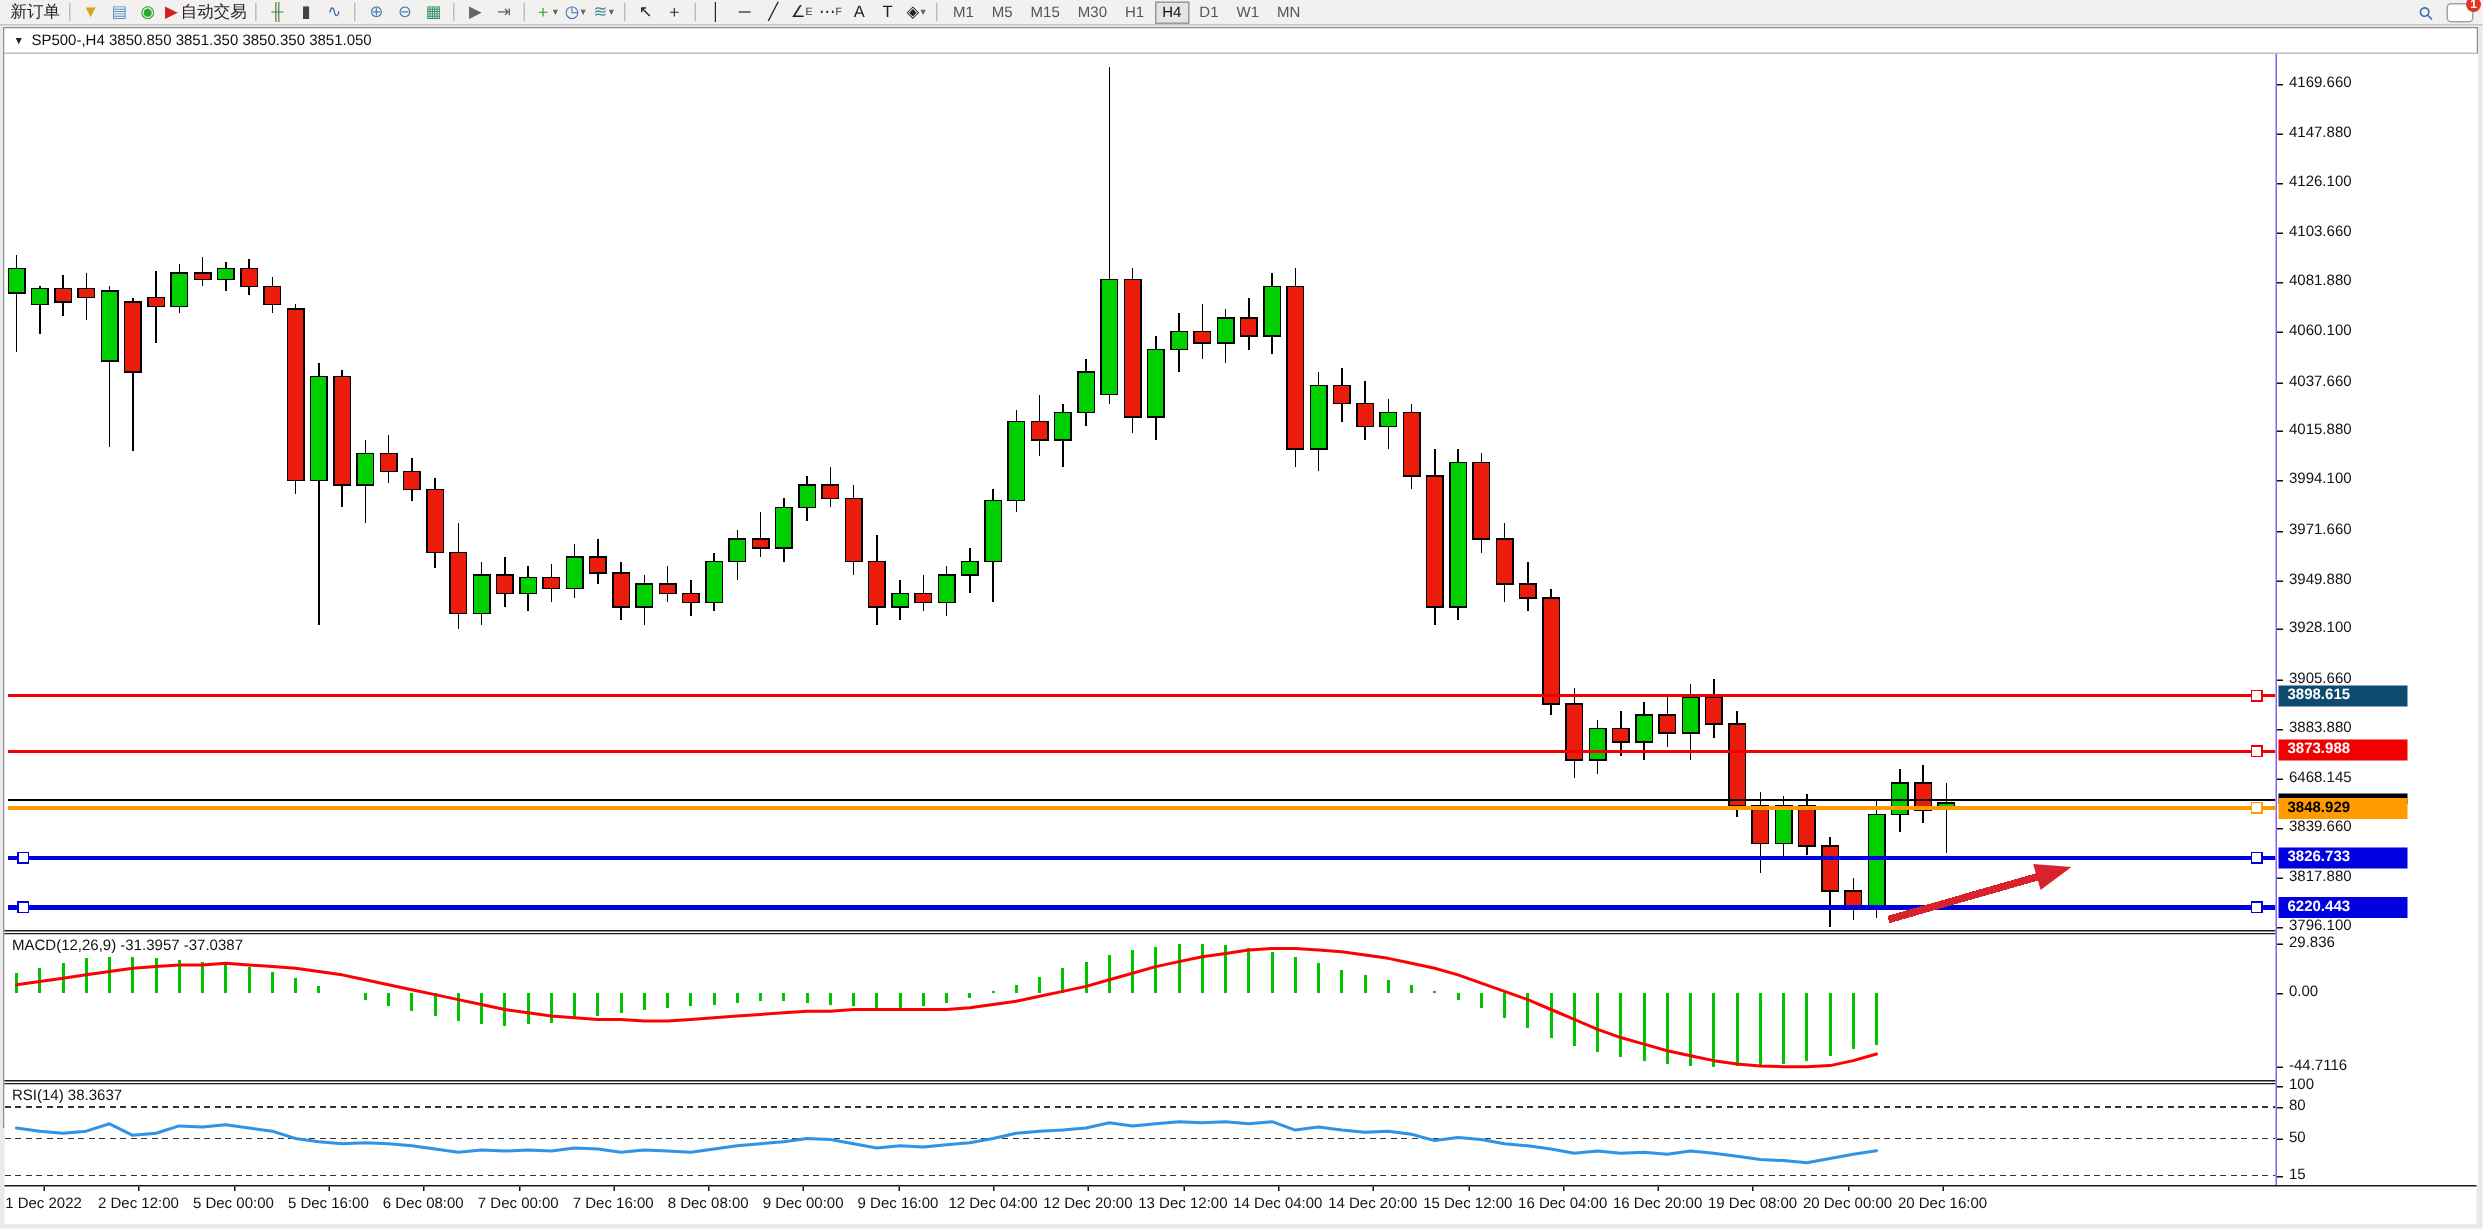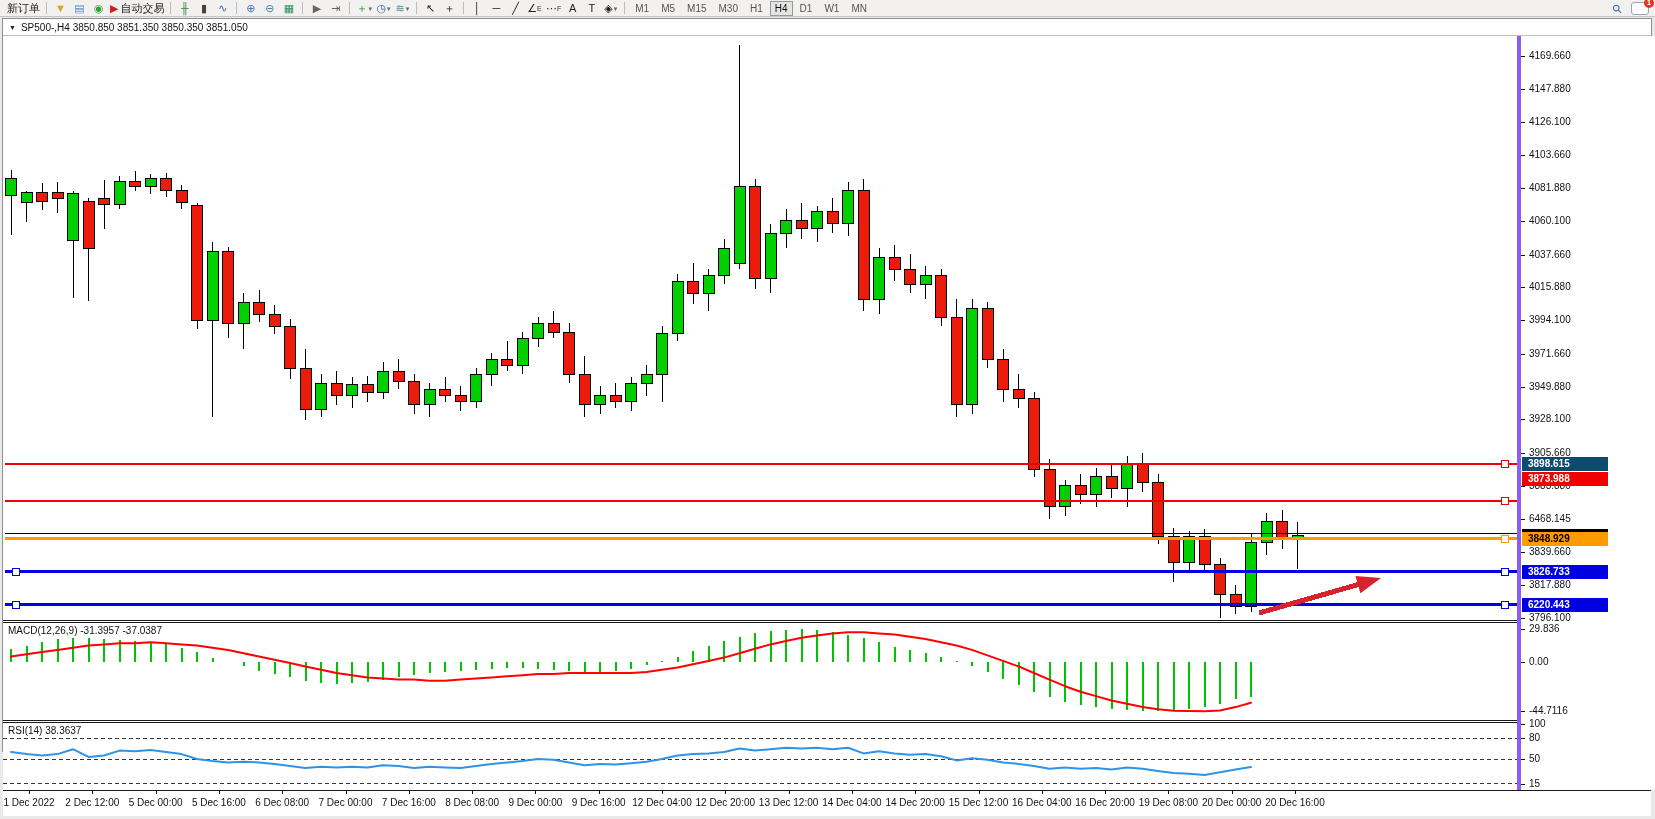--- a/index.html
+++ b/index.html
@@ -22,21 +22,21 @@
   .panel{position:absolute;left:0;background:#fff}
   #main-panel{top:17px;height:584px;width:1514px}
   #macd-panel{top:604px;height:97px;width:1514px}
   #rsi-panel{top:704px;height:67px;width:1514px}
   .split{position:absolute;left:0;width:1648px;height:3px;background:#fff;border-top:1px solid #1a1a1a;border-bottom:1px solid #1a1a1a;box-sizing:border-box}
   #split1{top:601px}
   #split2{top:701px}
   #time-axis{position:absolute;top:771px;left:0;width:1648px;height:25px;border-top:1px solid #1a1a1a;background:#fff}
   .time-label{position:absolute;top:6px;font-size:10px;color:#111;transform:translateX(-50%);white-space:nowrap}
   .time-tick{position:absolute;top:0;width:1px;height:3px;background:#111}
-  .price-axis{position:absolute;left:1514px;top:17px;width:134px;height:754px;border-left:4px solid #8b5cf6;background:#fff}
+  .price-axis{position:absolute;left:1514px;top:17px;width:134px;height:754px;border-left:1px solid #8b5cf6;background:#fff}
   .ptick{position:absolute;left:0;padding-left:8px;font-size:10px;color:#111;line-height:12px;white-space:nowrap}
   .ptick::before{content:"";position:absolute;left:0;top:6px;width:4px;height:1px;background:#111}
   .badge{position:absolute;left:1px;width:86px;height:14px;font-size:10px;font-weight:700;color:#fff;line-height:14px;padding-left:6px;box-sizing:border-box;white-space:nowrap}
   .blackstrip{position:absolute;left:1px;width:86px;height:7px;background:#000}
   .ind-label{position:absolute;top:2px;left:5px;font-size:10px;color:#111;z-index:5;white-space:nowrap}
   svg{position:absolute;top:0;left:0}
 </style>
 </head>
 <body>
 
@@ -504,21 +504,21 @@
       <div class="ptick" style="top: 311.886px;">3971.660</div>
       <div class="ptick" style="top: 344.654px;">3949.880</div>
       <div class="ptick" style="top: 377.422px;">3928.100</div>
       <div class="ptick" style="top: 411.183px;">3905.660</div>
       <div class="ptick" style="top: 443.951px;">3883.880</div>
       <div class="ptick" style="top: 476.719px;">6468.145</div>
       <div class="ptick" style="top: 510.48px;">3839.660</div>
       <div class="ptick" style="top: 543.248px;">3817.880</div>
       <div class="ptick" style="top: 576.016px;">3796.100</div>
       <div class="badge" style="top: 420.782px; background: #0c4a6e;">3898.615</div>
-      <div class="badge" style="top: 436px; background: rgb(240, 0, 0);">3873.988</div>
+      <div class="badge" style="top: 457px; background: rgb(240, 0, 0);">3873.988</div>
       <div class="blackstrip" style="top: 493.312px;"></div>
       <div class="badge" style="top: 495.535px; background: rgb(255, 154, 0); color: rgb(0, 0, 0);">3848.929</div>
       <div class="badge" style="top: 528.928px; background: rgb(0, 0, 224);">3826.733</div>
       <div class="badge" style="top: 561.973px; background: rgb(0, 0, 224);">6220.443</div>
       <div class="ptick" style="top: 587.18px;">29.836</div>
       <div class="ptick" style="top: 620px;">0.00</div>
       <div class="ptick" style="top: 669.183px;">-44.7116</div>
       <div class="ptick" style="top: 682px;">100</div>
       <div class="ptick" style="top: 696px;">80</div>
       <div class="ptick" style="top: 717px;">50</div>

